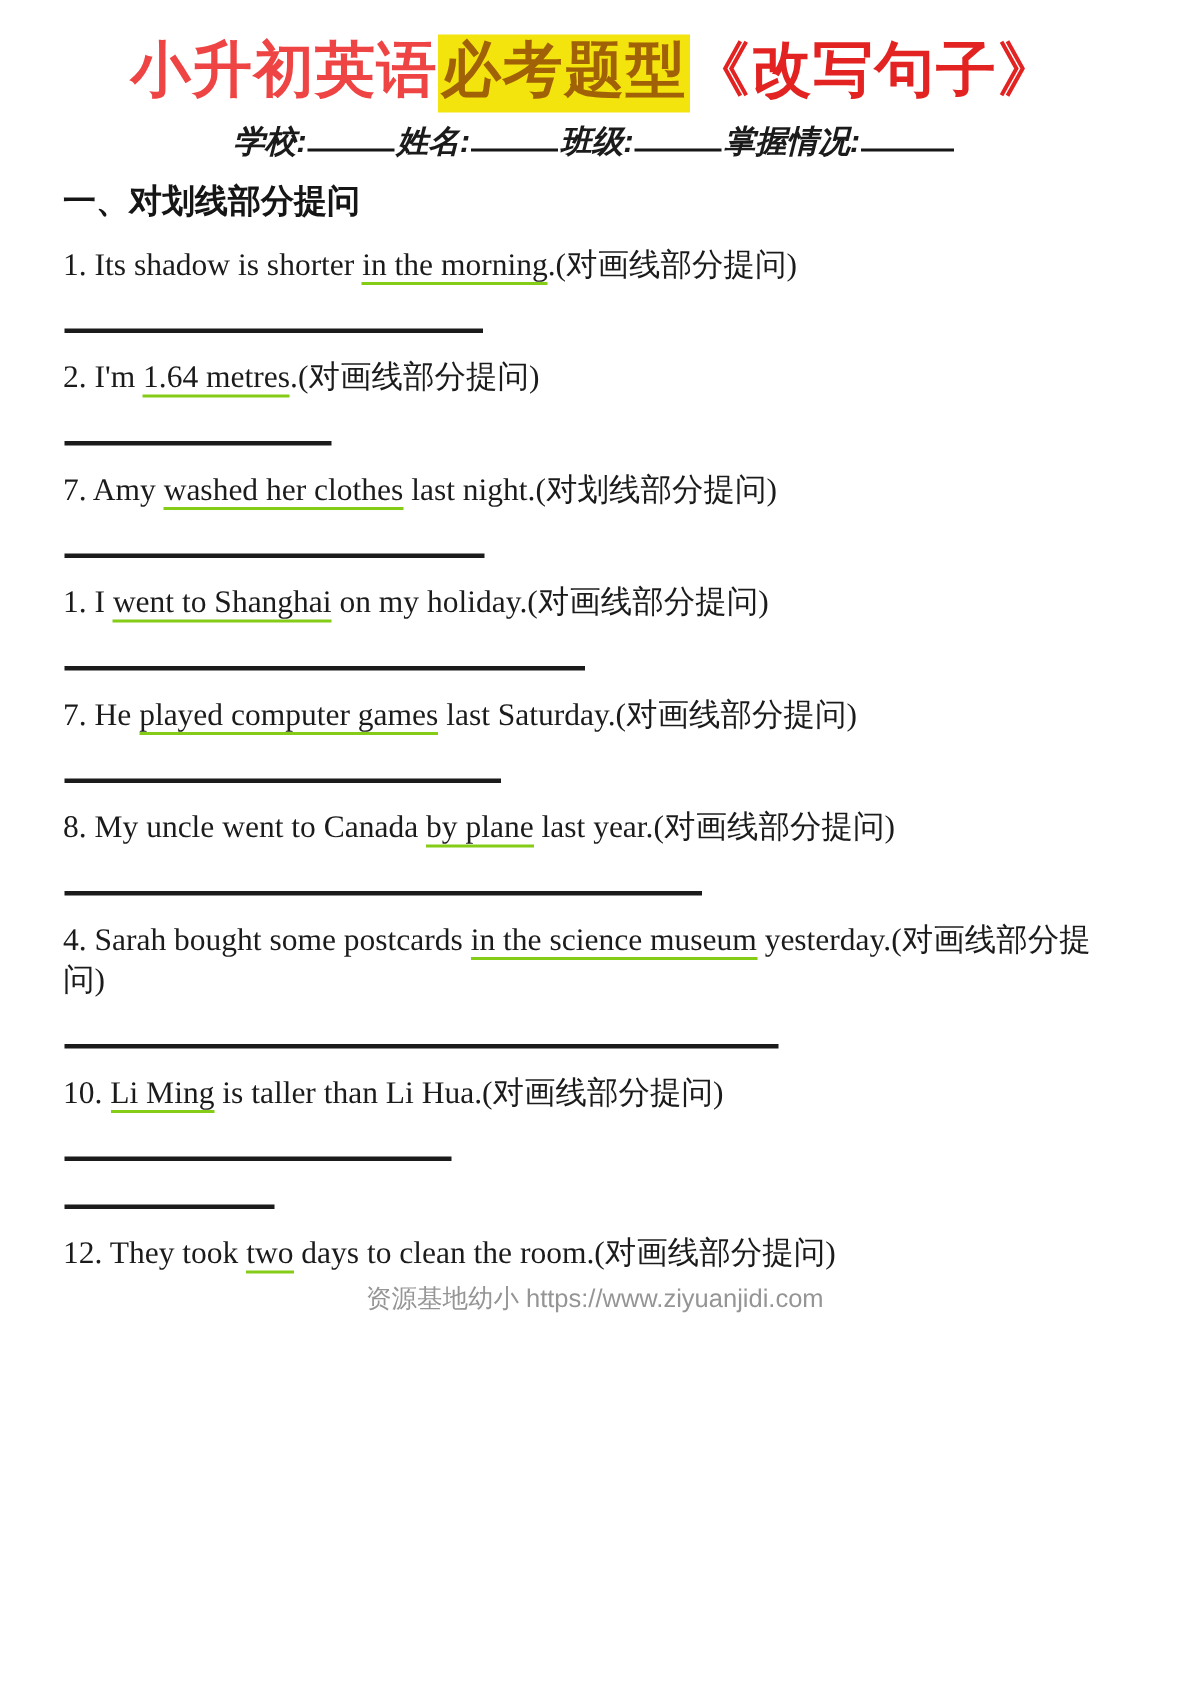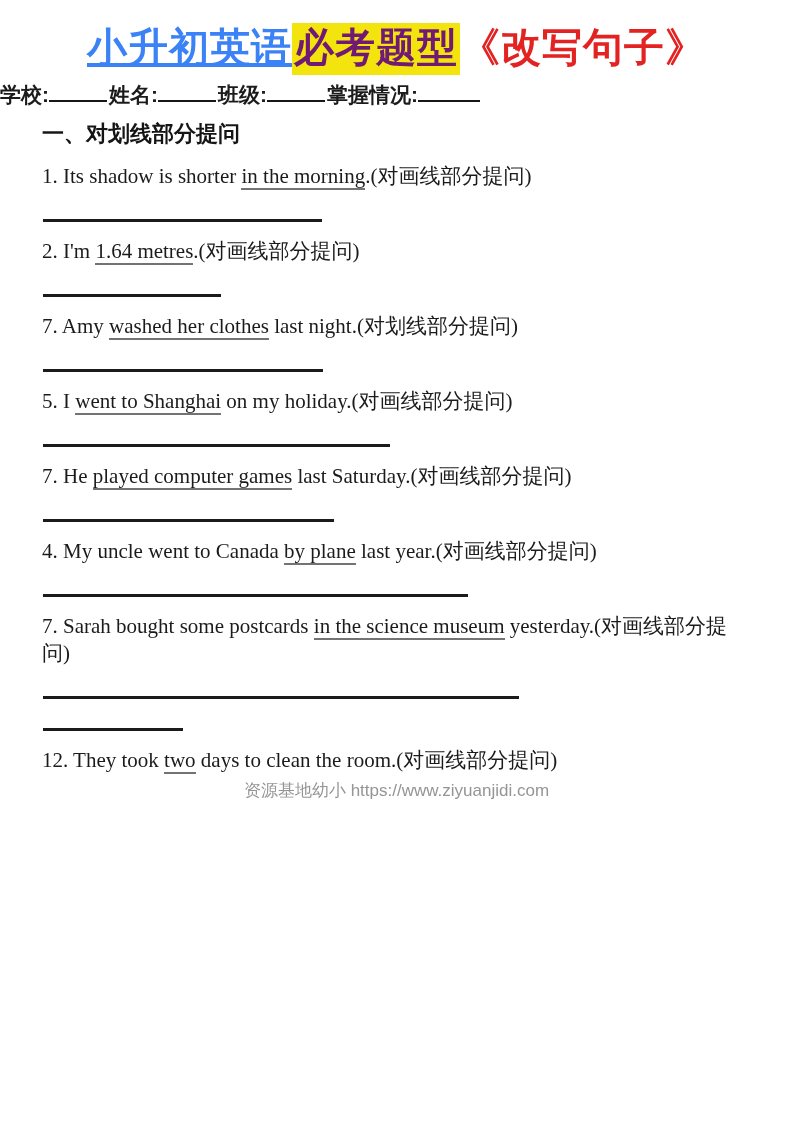--- a/index.html
+++ b/index.html
@@ -18,35 +18,37 @@
   .title {
     margin: 22px 0 0 0;
     text-align: center;
     font-family: "Liberation Sans", sans-serif;
     font-weight: bold;
     font-size: 40px;
     line-height: 50px;
     letter-spacing: 1px;
     white-space: nowrap;
   }
-  .t-black { color: #3b82f6; text-decoration: underline; }
+  .t-black { color: #ef4444; }
   .t-hl {
-    color: #701a75;
+    color: #a16207;
     background: #f2e40c;
     padding: 2px 2px 6px 2px;
   }
   .t-red { color: #e32222; margin-top: 19px; }
 
   .info {
     margin-top: 10px;
+    text-align: center;
     font-family: "Liberation Sans", sans-serif;
     font-weight: bold;
     font-size: 21px;
     line-height: 26px;
     white-space: nowrap;
+    font-style: italic;
   }
   .info-field { display: inline-block; }
   .info-blank {
     display: inline-block;
     width: 58px;
     height: 17px;
     border-bottom: 2px solid #171717;
     margin-right: 2px;
   }
   .info-blank.wide { width: 62px; }
@@ -64,21 +66,21 @@
     color: #151515;
   }
   .list { margin-top: 15px; }
   .sentence {
     margin: 0;
     font-size: 21px;
     line-height: 27px;
     color: #1b1b1b;
   }
   .u {
-    border-bottom: 2px solid #737373;
+    border-bottom: 2px solid #84cc16;
   }
   .blank {
     height: 3px;
     background: #1b1b1b;
     margin: 29px 0 16px 1px;
   }
   .footer {
     margin-top: 6px;
     text-align: center;
     font-family: "Liberation Sans", sans-serif;
@@ -111,40 +113,44 @@
       <div class="blank" style="width: 178px;"></div>
     </div>
 
     <div class="item">
       <p class="sentence"><span>7. Amy </span><span class="u">washed her clothes</span><span> last night.(对划线部分提问)</span></p>
       <div class="blank" style="width: 280px;"></div>
     </div>
 
 
     <div class="item">
-      <p class="sentence"><span>5. I </span><span class="u">went to Shanghai</span><span> on my holiday.(对画线部分提问)</span></p>
+      <p class="sentence"><span>1. I </span><span class="u">went to Shanghai</span><span> on my holiday.(对画线部分提问)</span></p>
       <div class="blank" style="width: 347px;"></div>
     </div>
 
 
     <div class="item">
       <p class="sentence"><span>7. He </span><span class="u">played computer games</span><span> last Saturday.(对画线部分提问)</span></p>
       <div class="blank" style="width: 291px;"></div>
     </div>
 
     <div class="item">
-      <p class="sentence"><span>4. My uncle went to Canada </span><span class="u">by plane</span><span> last year.(对画线部分提问)</span></p>
+      <p class="sentence"><span>8. My uncle went to Canada </span><span class="u">by plane</span><span> last year.(对画线部分提问)</span></p>
       <div class="blank" style="width: 425px;"></div>
     </div>
 
     <div class="item">
-      <p class="sentence"><span>7. Sarah bought some postcards </span><span class="u">in the science museum</span><span> yesterday.(对画线部分提问)</span></p>
+      <p class="sentence"><span>4. Sarah bought some postcards </span><span class="u">in the science museum</span><span> yesterday.(对画线部分提问)</span></p>
       <div class="blank" style="width: 476px;"></div>
     </div>
 
+    <div class="item">
+      <p class="sentence"><span>10. </span><span class="u">Li Ming</span><span> is taller than Li Hua.(对画线部分提问)</span></p>
+      <div class="blank" style="width: 258px;"></div>
+    </div>
 
     <div class="item">
       <div class="blank" style="width: 140px;"></div>
     </div>
 
     <div class="item">
       <p class="sentence"><span>12. They took </span><span class="u">two</span><span> days to clean the room.(对画线部分提问)</span></p>
     </div>
 
   </div>

